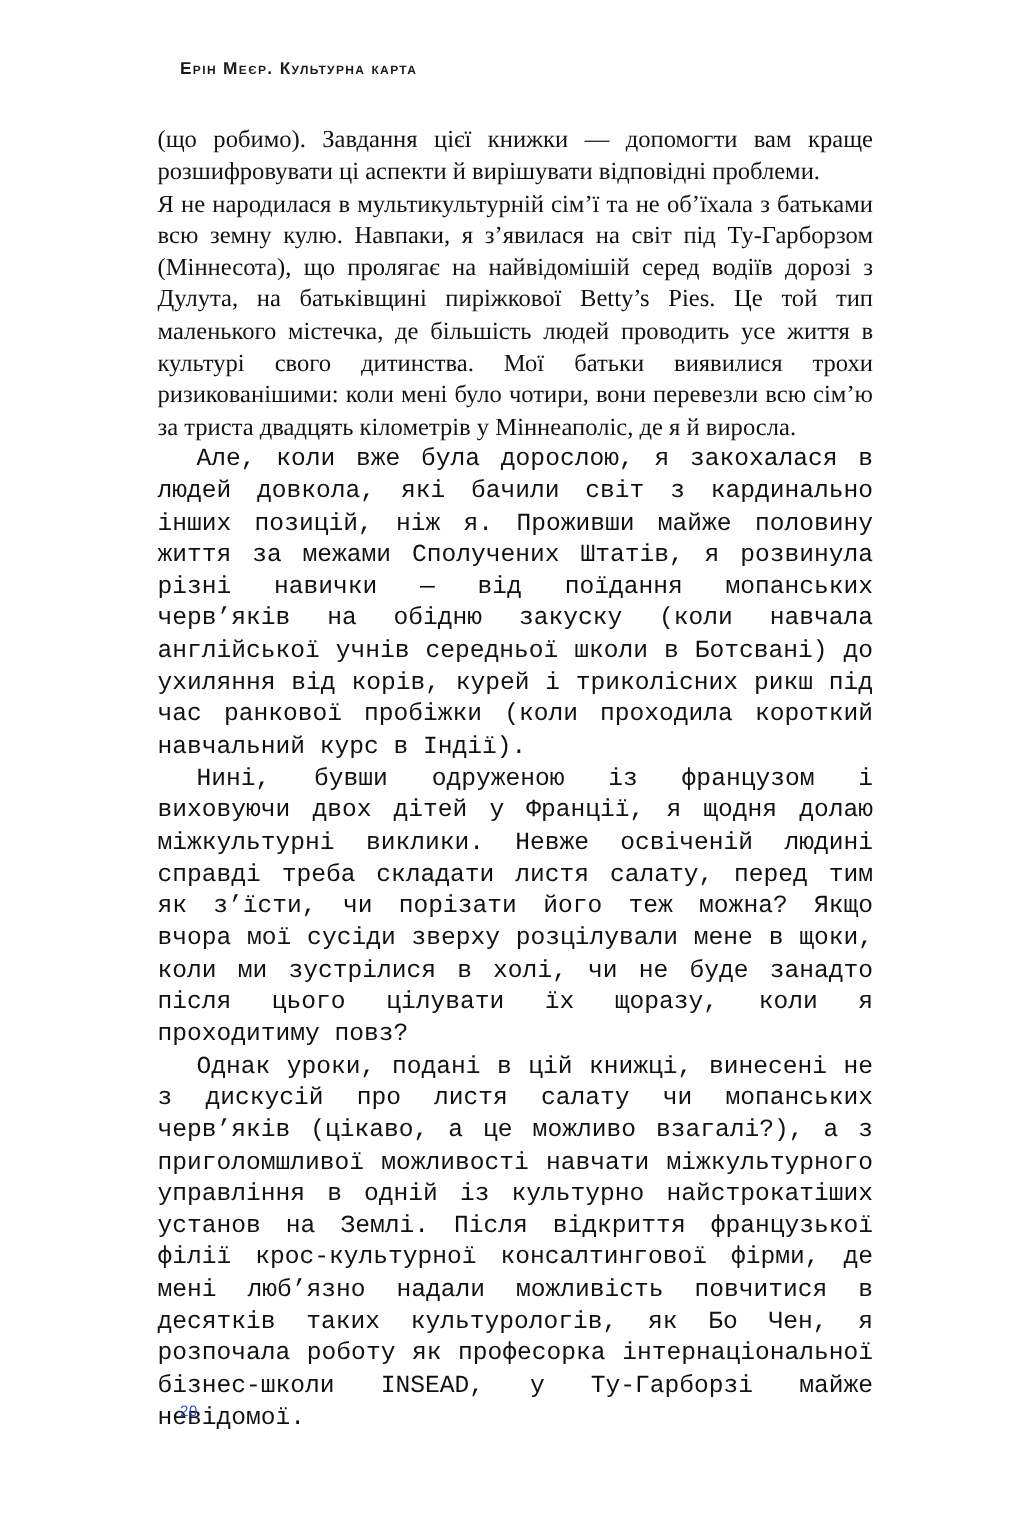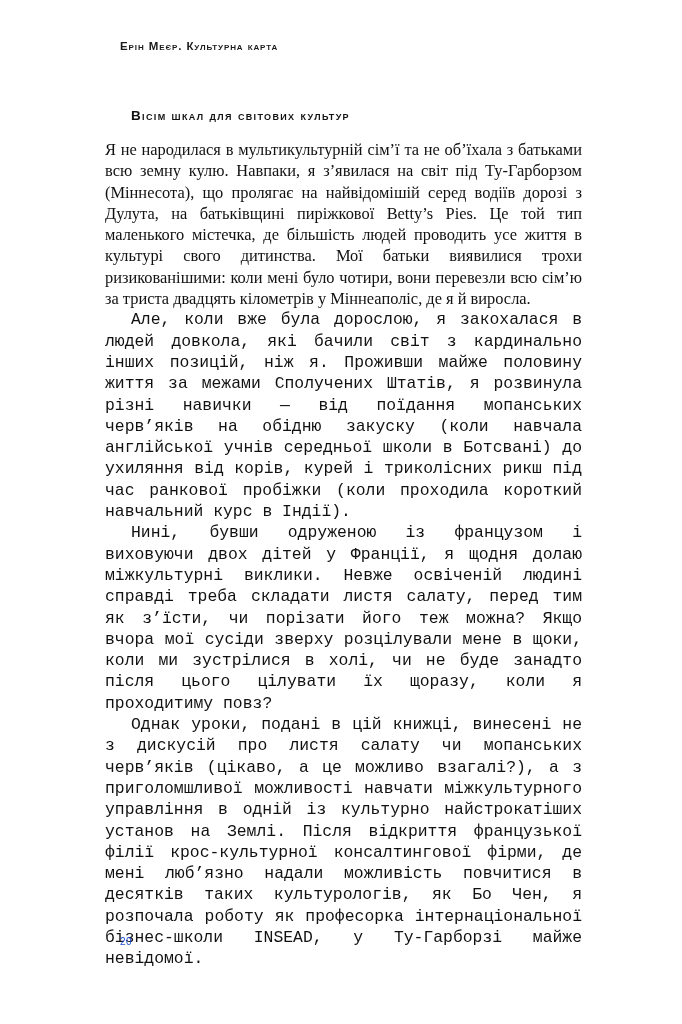--- a/index.html
+++ b/index.html
@@ -75,22 +75,22 @@
 </style>
 </head>
 <body>
 
 <div class="page">
 
   <div class="running-header">Ерін Меєр. Культурна карта</div>
 
   <div class="content">
 
+    <p class="para first">(що робимо). Завдання цієї книжки — допомогти вам краще розшифровувати ці аспекти й вирішувати відповідні проблеми.</p>
 
-    <h2 class="section-heading">Вісім шкал для світових культур</h2>
 
     <p class="para first">Я не народилася в мультикультурній сім’ї та не об’їхала з батьками всю земну кулю. Навпаки, я з’явилася на світ під Ту-Гарборзом (Міннесота), що пролягає на найвідомішій серед водіїв дорозі з Дулута, на батьківщині пиріжкової Betty’s Pies. Це той тип маленького містечка, де більшість людей проводить усе життя в культурі свого дитинства. Мої батьки виявилися трохи ризикованішими: коли мені було чотири, вони перевезли всю сім’ю за триста двадцять кілометрів у Міннеаполіс, де я й виросла.</p>
 
     <p class="para indented">Але, коли вже була дорослою, я закохалася в людей довкола, які бачили світ з кардинально інших позицій, ніж я. Проживши майже половину життя за межами Сполучених Штатів, я розвинула різні навички — від поїдання мопанських черв’яків на обідню закуску (коли навчала англійської учнів середньої школи в Ботсвані) до ухиляння від корів, курей і триколісних рикш під час ранкової пробіжки (коли проходила короткий навчальний курс в Індії).</p>
 
     <p class="para indented">Нині, бувши одруженою із французом і виховуючи двох дітей у Франції, я щодня долаю міжкультурні виклики. Невже освіченій людині справді треба складати листя салату, перед тим як з’їсти, чи порізати його теж можна? Якщо вчора мої сусіди зверху розцілували мене в щоки, коли ми зустрілися в холі, чи не буде занадто після цього цілувати їх щоразу, коли я проходитиму повз?</p>
 
     <p class="para indented">Однак уроки, подані в цій книжці, винесені не з дискусій про листя салату чи мопанських черв’яків (цікаво, а це можливо взагалі?), а з приголомшливої можливості навчати міжкультурного управління в одній із культурно найстрокатіших установ на Землі. Після відкриття французької філії крос-культурної консалтингової фірми, де мені люб’язно надали можливість повчитися в десятків таких культурологів, як Бо Чен, я розпочала роботу як професорка інтернаціональної бізнес-школи INSEAD, у Ту-Гарборзі майже невідомої.</p>
 
   </div>

